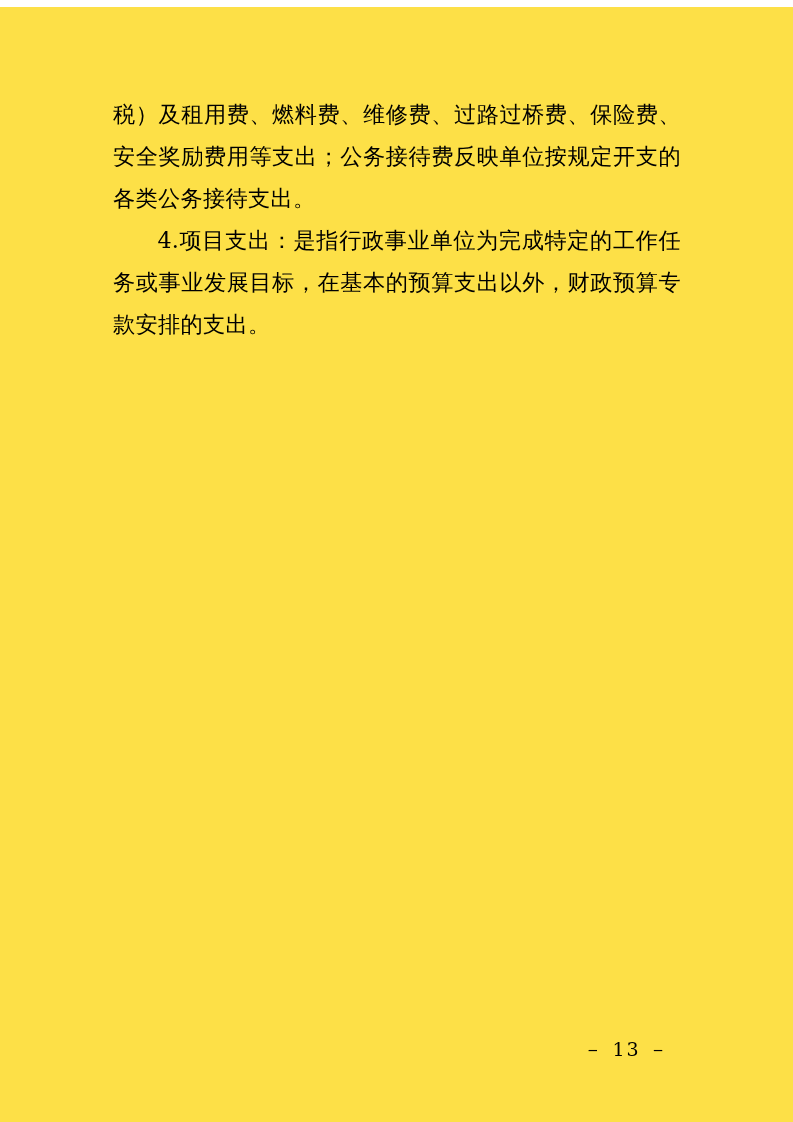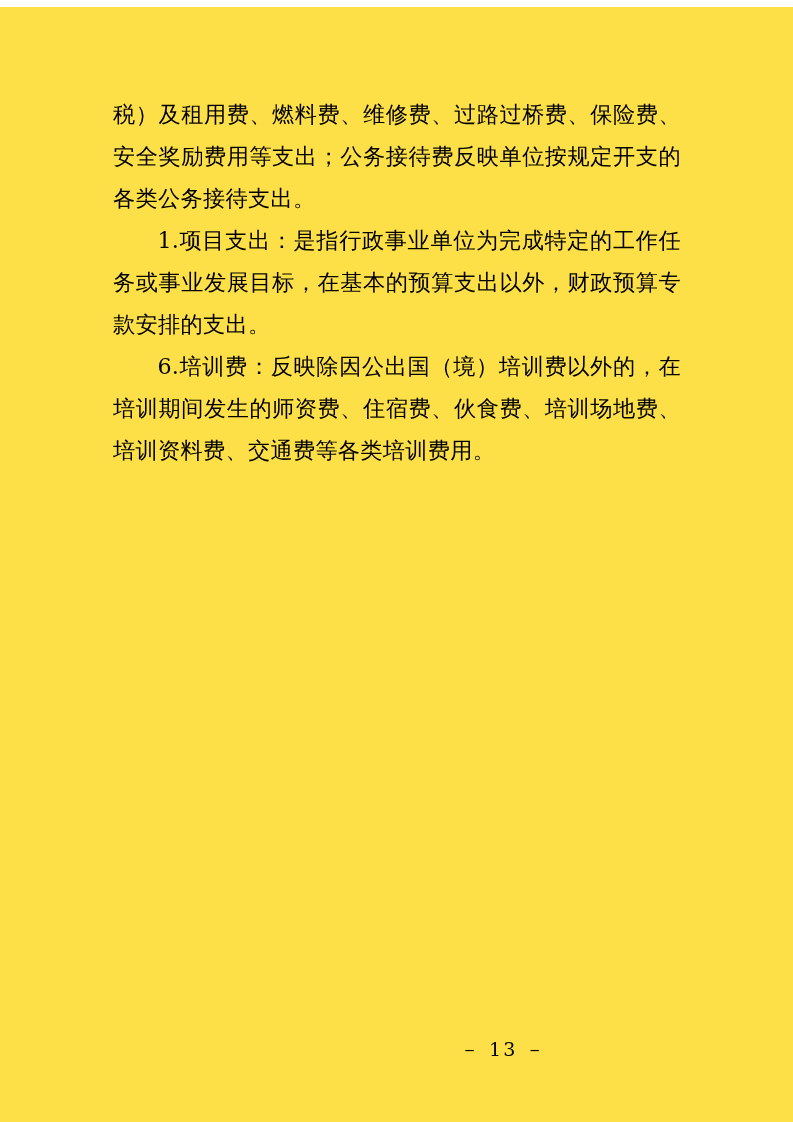--- a/index.html
+++ b/index.html
@@ -41,29 +41,29 @@
     font-weight: bold;
     margin: 0;
     padding-top: 4px;
     letter-spacing: 1px;
   }
   .page-number {
     position: absolute;
     left: 0;
     right: 0;
     top: 1030px;
+    text-align: center;
     font-size: 19px;
     font-family: "DejaVu Serif", "Liberation Serif", serif;
     letter-spacing: 2px;
     padding-left: 460px;
   }
 </style>
 </head>
 <body>
 
 <div class="page">
   <div class="content">
     <p class="para">税）及租用费、燃料费、维修费、过路过桥费、保险费、安全奖励费用等支出；公务接待费反映单位按规定开支的各类公务接待支出。</p>
-    <p class="para indent">1.项目支出：是指行政事业单位为完成特定的工作任务或事业发展目标，在基本的预算支出以外，财政预算专款安排的支出。</p>
-    <p class="para indent">6.培训费：反映除因公出国（境）培训费以外的，在培训期间发生的师资费、住宿费、伙食费、培训场地费、培训资料费、交通费等各类培训费用。</p>
+    <p class="para indent">4.项目支出：是指行政事业单位为完成特定的工作任务或事业发展目标，在基本的预算支出以外，财政预算专款安排的支出。</p>
   </div>
   <div class="page-number">－ 13 －</div>
 </div>
 
 </body></html>

